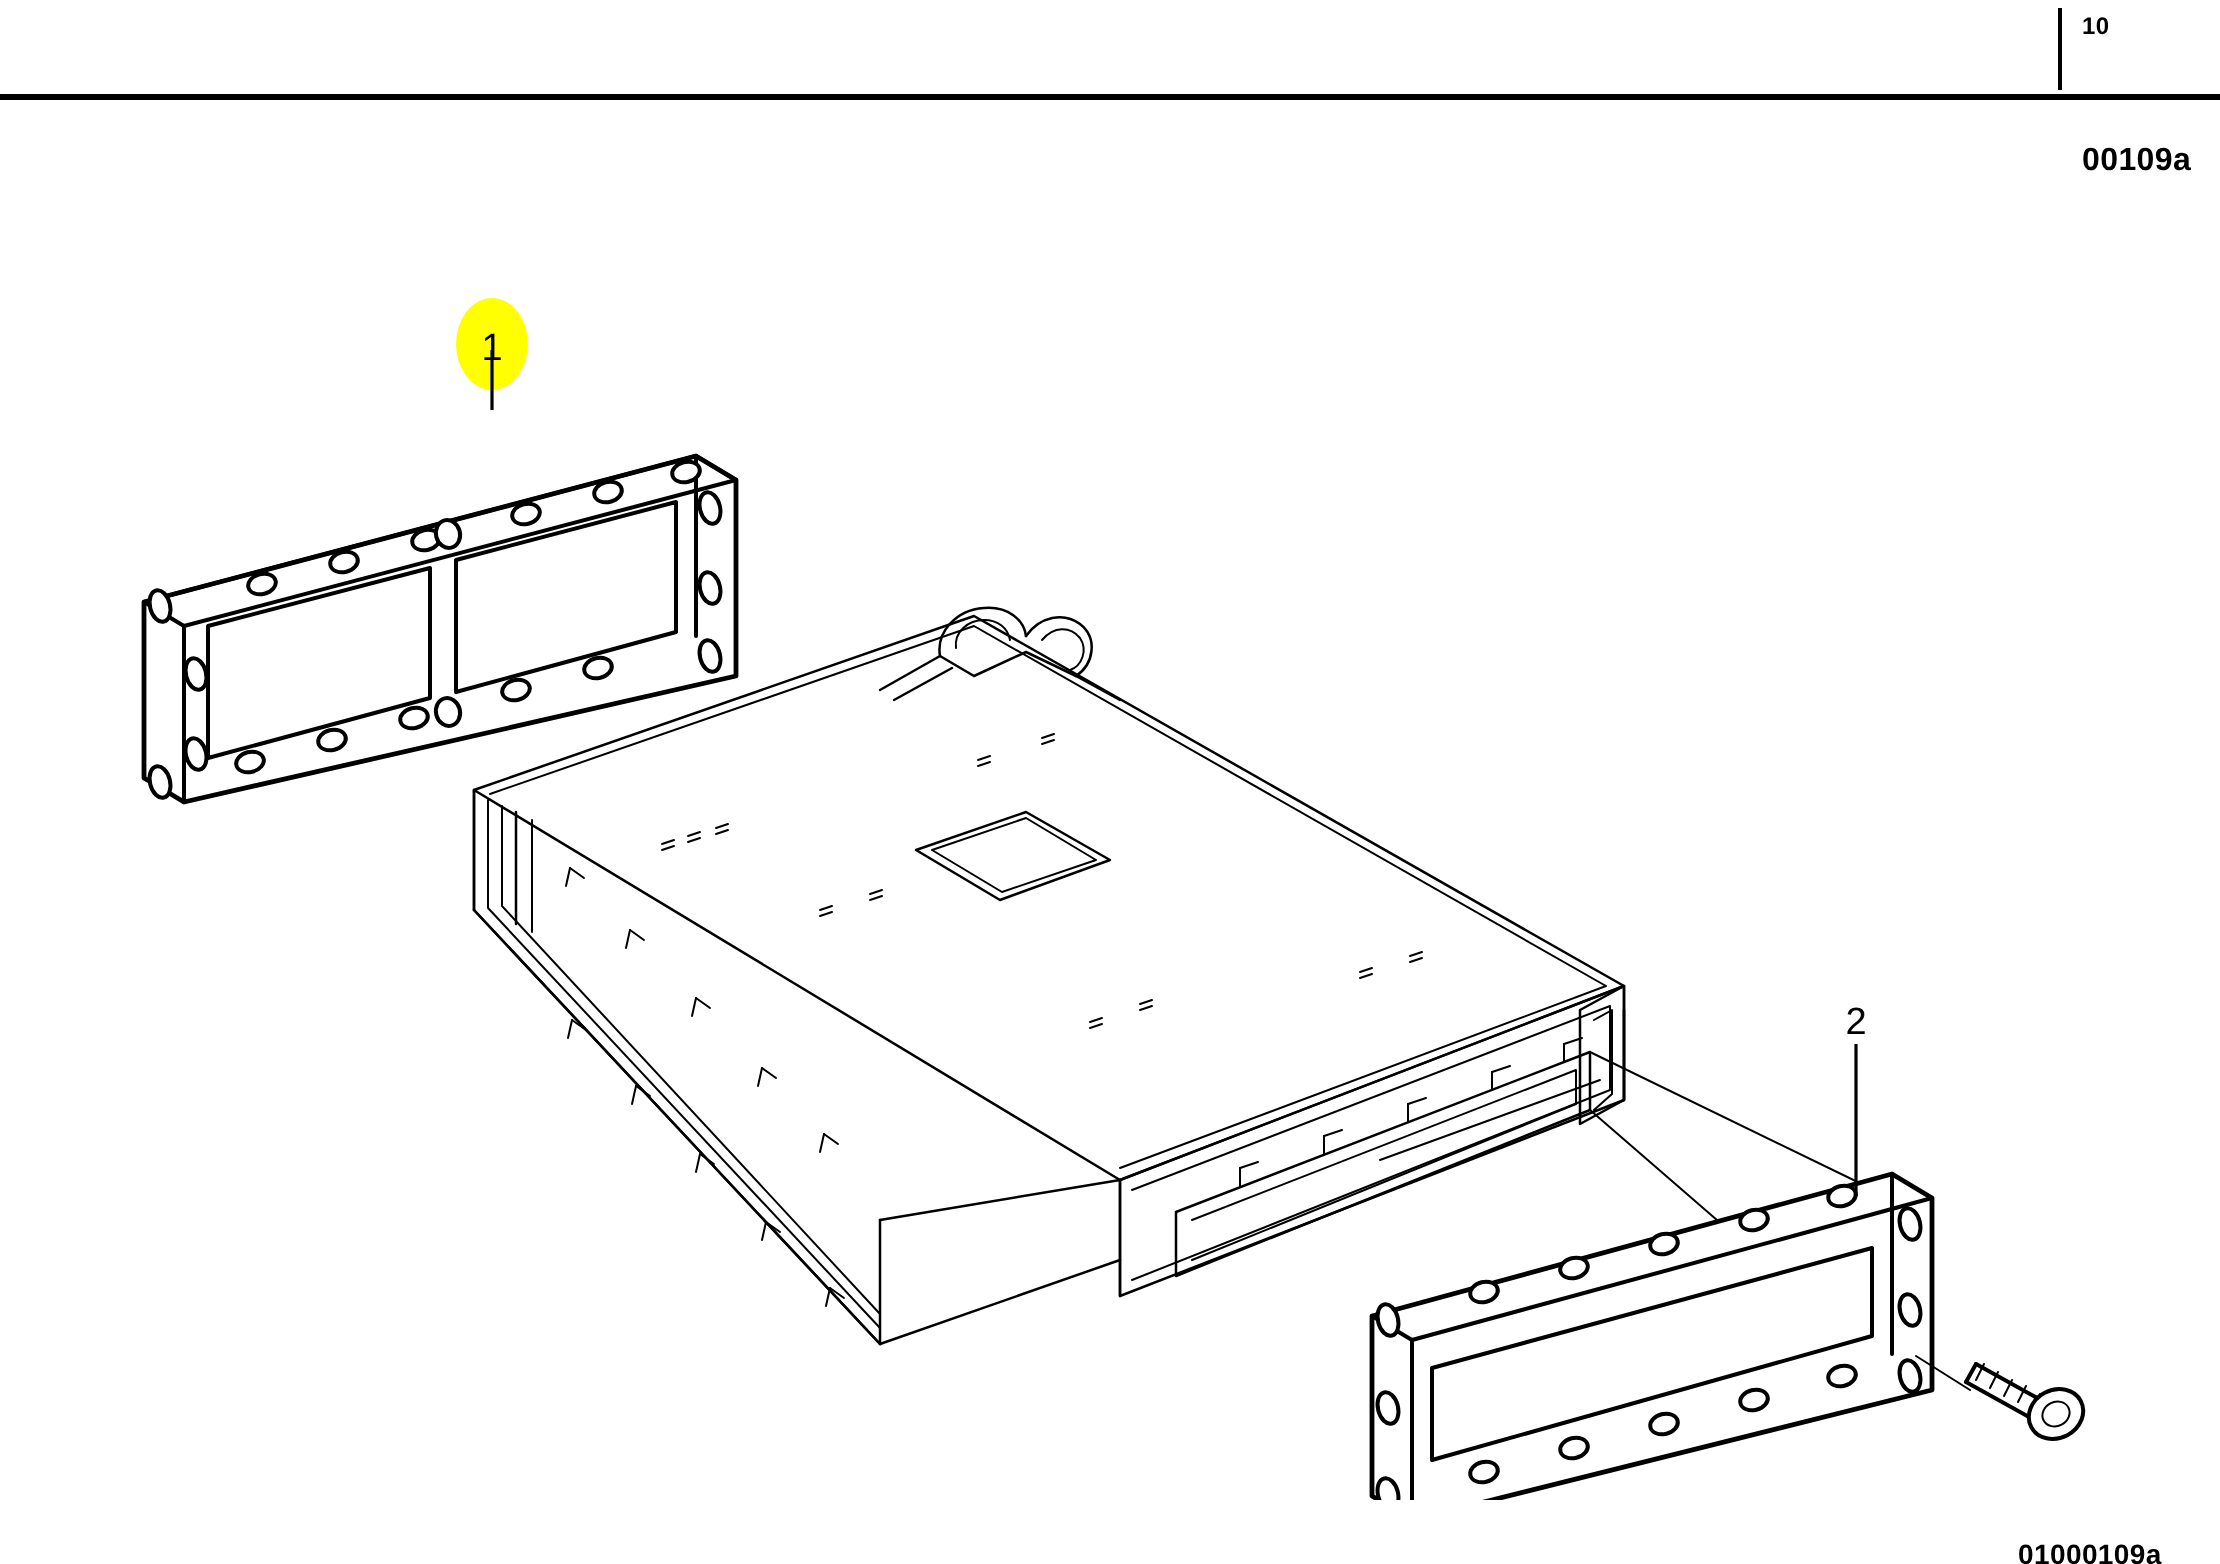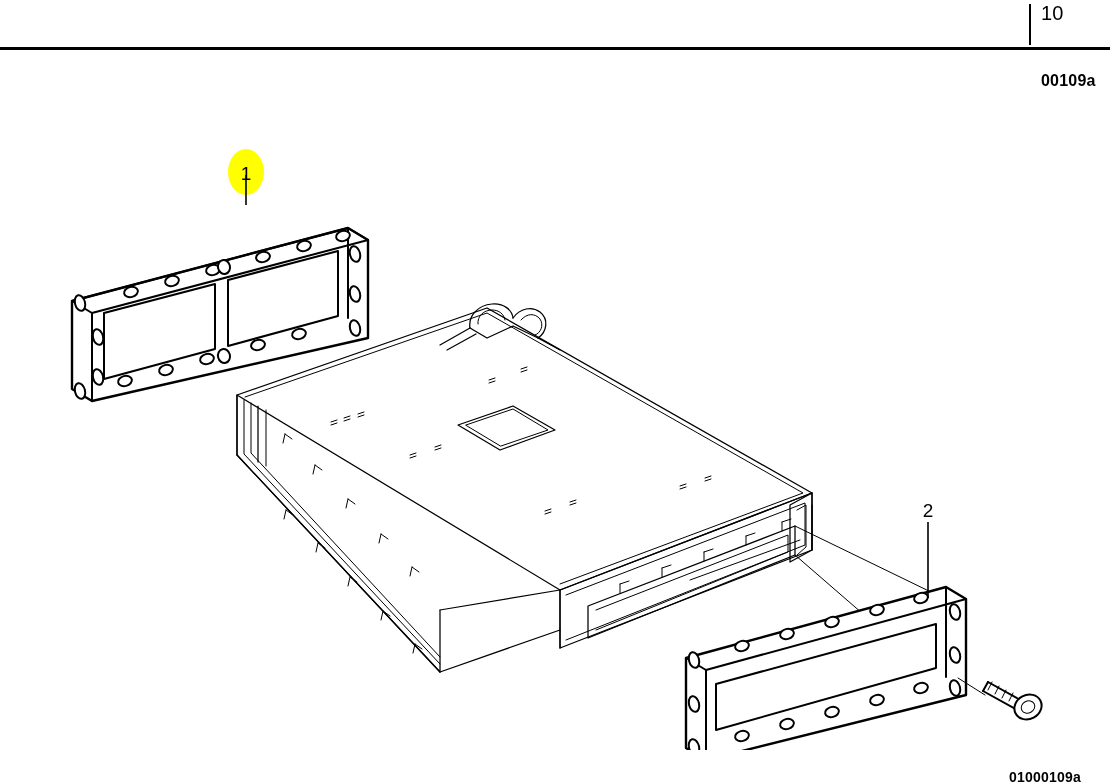--- a/index.html
+++ b/index.html
@@ -33,22 +33,22 @@
     left: 1029px;
     top: 4px;
     width: 2px;
     height: 41px;
     background: #000000;
   }
   #header-code-top {
     position: absolute;
     left: 1041px;
     top: 4px;
-    font-size: 20px;
-    font-weight: normal;
+    font-size: 12px;
+    font-weight: bold;
     letter-spacing: 0.2px;
     line-height: 18px;
     white-space: nowrap;
   }
   #header-code-bottom {
     position: absolute;
     left: 1041px;
     top: 24px;
     font-size: 16px;
     font-weight: bold;

